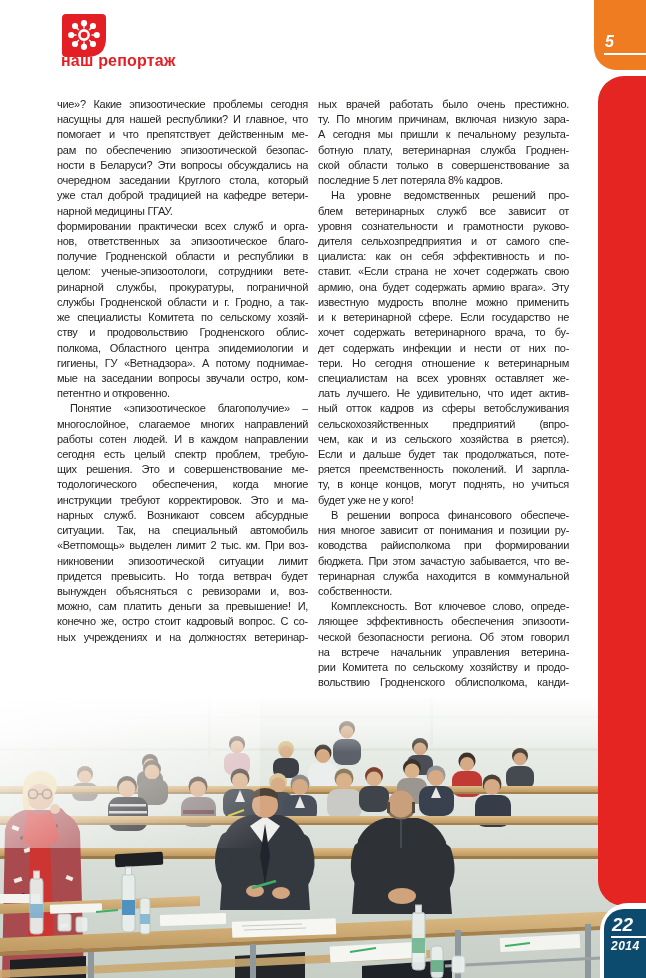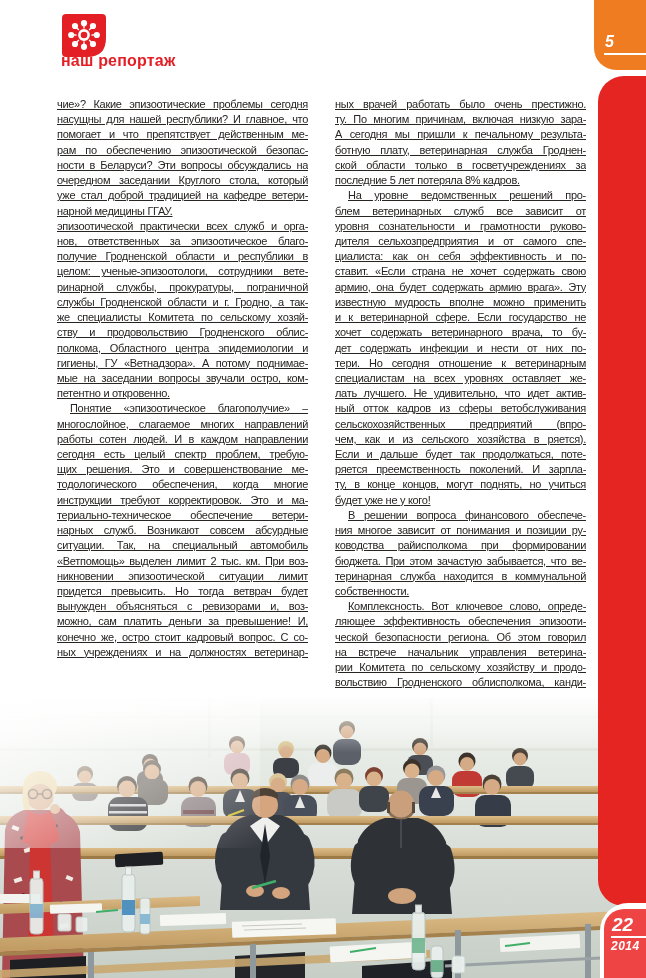--- a/index.html
+++ b/index.html
@@ -5,41 +5,41 @@
   html,body{margin:0;padding:0;background:#ffffff;}
   body{width:646px;height:978px;position:relative;overflow:hidden;
        font-family:"Liberation Sans","DejaVu Sans",sans-serif;}
 
   
   .logo{position:absolute;left:62px;top:14px;width:44px;height:44px;}
   .section-label{position:absolute;left:61px;top:52px;font-size:16px;font-weight:bold;
                  color:#e31e24;letter-spacing:.2px;}
 
   
-  .text-col{position:absolute;top:97px;width:251px;color:#272422;text-decoration:underline;}
-  .col1{left:57px;} .col2{left:335px;}
+  .text-col{position:absolute;top:97px;width:251px;color:#272422;}
+  .col1{left:57px;} .col2{left:318px;}
   .tline{height:15.23px;line-height:15.23px;font-size:11px;letter-spacing:-0.3px;
          text-align:justify;text-align-last:justify;overflow:hidden;white-space:normal;}
   .tline.e{text-align-last:left;}
   .tline.s{text-indent:13px;}
 
   
   .photo{position:absolute;left:0;top:698px;width:646px;height:280px;z-index:1;}
 
   
   .tab-top{position:absolute;right:0;top:0;width:52px;height:70px;background:#f07c21;
            border-bottom-left-radius:22px;z-index:3;}
   .tab-top-num{position:absolute;left:11px;top:33px;font-size:16px;font-weight:bold;
                color:#fff;font-style:italic;}
   .tab-top-line{position:absolute;left:10px;right:0;top:53px;height:2px;background:#fff;}
   .side-red{position:absolute;right:0;top:76px;width:48px;height:830px;background:#e42522;
             border-top-left-radius:26px;border-bottom-left-radius:26px;z-index:3;}
   .tab-bottom-bg{position:absolute;right:0;top:903px;width:46px;height:75px;background:#fff;
                  border-top-left-radius:28px;z-index:3;}
-  .tab-bottom{position:absolute;right:0;top:909px;width:42px;height:69px;background:#ef4444;
+  .tab-bottom{position:absolute;right:0;top:909px;width:42px;height:69px;background:#0c4a6e;
               border-top-left-radius:20px;z-index:4;}
   .tab-bottom-num{position:absolute;left:8px;top:5px;font-size:19px;font-weight:bold;
                   color:#fff;font-style:italic;}
   .tab-bottom-line{position:absolute;left:7px;right:0;top:27px;height:2px;background:#fff;}
   .tab-bottom-year{position:absolute;left:7px;top:30px;font-size:12px;font-weight:bold;
                    color:#fff;font-style:italic;letter-spacing:.5px;}
 </style>
 </head>
 <body>
 
@@ -71,56 +71,55 @@
 
 <div class="text-col col1">
     <div class="tline">чие»? Какие эпизоотические проблемы сегодня</div>
     <div class="tline">насущны для нашей республики? И главное, что</div>
     <div class="tline">помогает и что препятствует действенным ме-</div>
     <div class="tline">рам по обеспечению эпизоотической безопас-</div>
     <div class="tline">ности в Беларуси? Эти вопросы обсуждались на</div>
     <div class="tline">очередном заседании Круглого стола, который</div>
     <div class="tline">уже стал доброй традицией на кафедре ветери-</div>
     <div class="tline e">нарной медицины ГГАУ.</div>
-    <div class="tline">эпизоотической практически всех служб и орга-</div>
+    <div class="tline">формировании практически всех служб и орга-</div>
     <div class="tline">нов, ответственных за эпизоотическое благо-</div>
     <div class="tline">получие Гродненской области и республики в</div>
     <div class="tline">целом: ученые-эпизоотологи, сотрудники вете-</div>
     <div class="tline">ринарной службы, прокуратуры, пограничной</div>
     <div class="tline">службы Гродненской области и г. Гродно, а так-</div>
     <div class="tline">же специалисты Комитета по сельскому хозяй-</div>
     <div class="tline">ству и продовольствию Гродненского облис-</div>
     <div class="tline">полкома, Областного центра эпидемиологии и</div>
     <div class="tline">гигиены, ГУ «Ветнадзора». А потому поднимае-</div>
     <div class="tline">мые на заседании вопросы звучали остро, ком-</div>
     <div class="tline e">петентно и откровенно.</div>
     <div class="tline s">Понятие «эпизоотическое благополучие» –</div>
     <div class="tline">многослойное, слагаемое многих направлений</div>
     <div class="tline">работы сотен людей. И в каждом направлении</div>
     <div class="tline">сегодня есть целый спектр проблем, требую-</div>
     <div class="tline">щих решения. Это и совершенствование ме-</div>
     <div class="tline">тодологического обеспечения, когда многие</div>
     <div class="tline">инструкции требуют корректировок. Это и ма-</div>
-    <div class="tline">териально-техническое обеспечение ветери-</div>
     <div class="tline">нарных служб. Возникают совсем абсурдные</div>
     <div class="tline">ситуации. Так, на специальный автомобиль</div>
     <div class="tline">«Ветпомощь» выделен лимит 2 тыс. км. При воз-</div>
     <div class="tline">никновении эпизоотической ситуации лимит</div>
     <div class="tline">придется превысить. Но тогда ветврач будет</div>
     <div class="tline">вынужден объясняться с ревизорами и, воз-</div>
     <div class="tline">можно, сам платить деньги за превышение! И,</div>
     <div class="tline">конечно же, остро стоит кадровый вопрос. С со-</div>
     <div class="tline">ных учреждениях и на должностях ветеринар-</div>
   </div>
 <div class="text-col col2">
     <div class="tline">ных врачей работать было очень престижно.</div>
     <div class="tline">ту. По многим причинам, включая низкую зара-</div>
     <div class="tline">А сегодня мы пришли к печальному результа-</div>
     <div class="tline">ботную плату, ветеринарная служба Гроднен-</div>
-    <div class="tline">ской области только в госветучреждениях за</div>
+    <div class="tline">ской области только в совершенствование за</div>
     <div class="tline e">последние 5 лет потеряла 8% кадров.</div>
     <div class="tline s">На уровне ведомственных решений про-</div>
     <div class="tline">блем ветеринарных служб все зависит от</div>
     <div class="tline">уровня сознательности и грамотности руково-</div>
     <div class="tline">дителя сельхозпредприятия и от самого спе-</div>
     <div class="tline">циалиста: как он себя эффективность и по-</div>
     <div class="tline">ставит. «Если страна не хочет содержать свою</div>
     <div class="tline">армию, она будет содержать армию врага». Эту</div>
     <div class="tline">известную мудрость вполне можно применить</div>
     <div class="tline">и к ветеринарной сфере. Если государство не</div>

